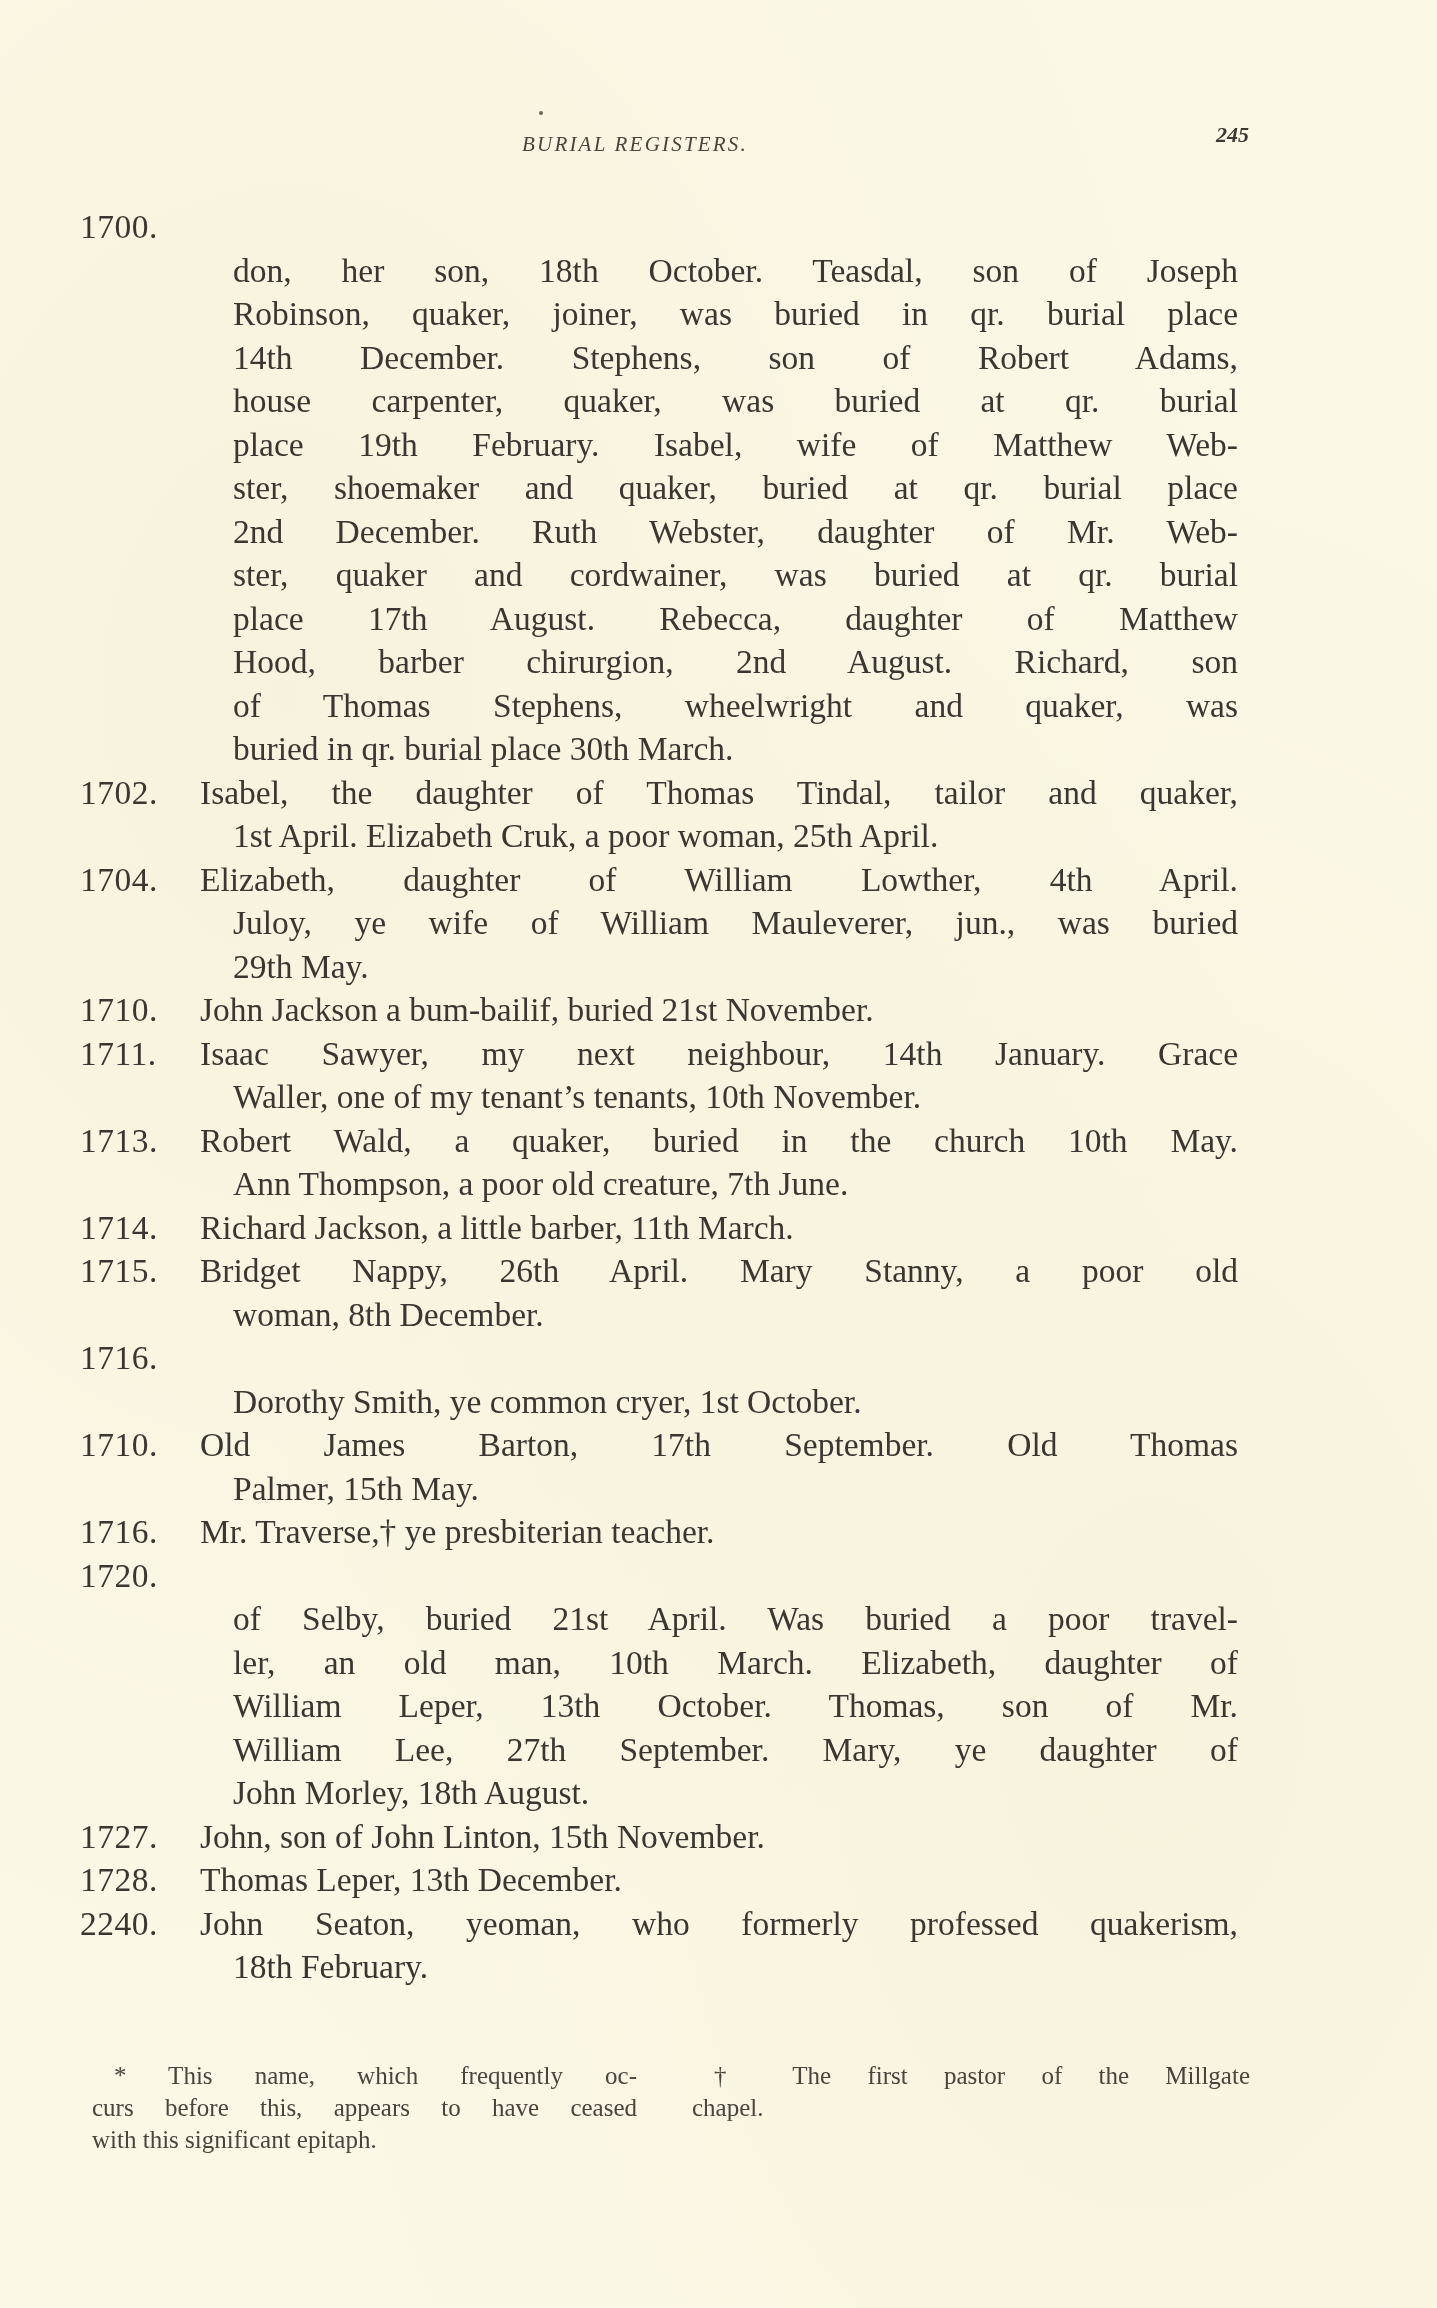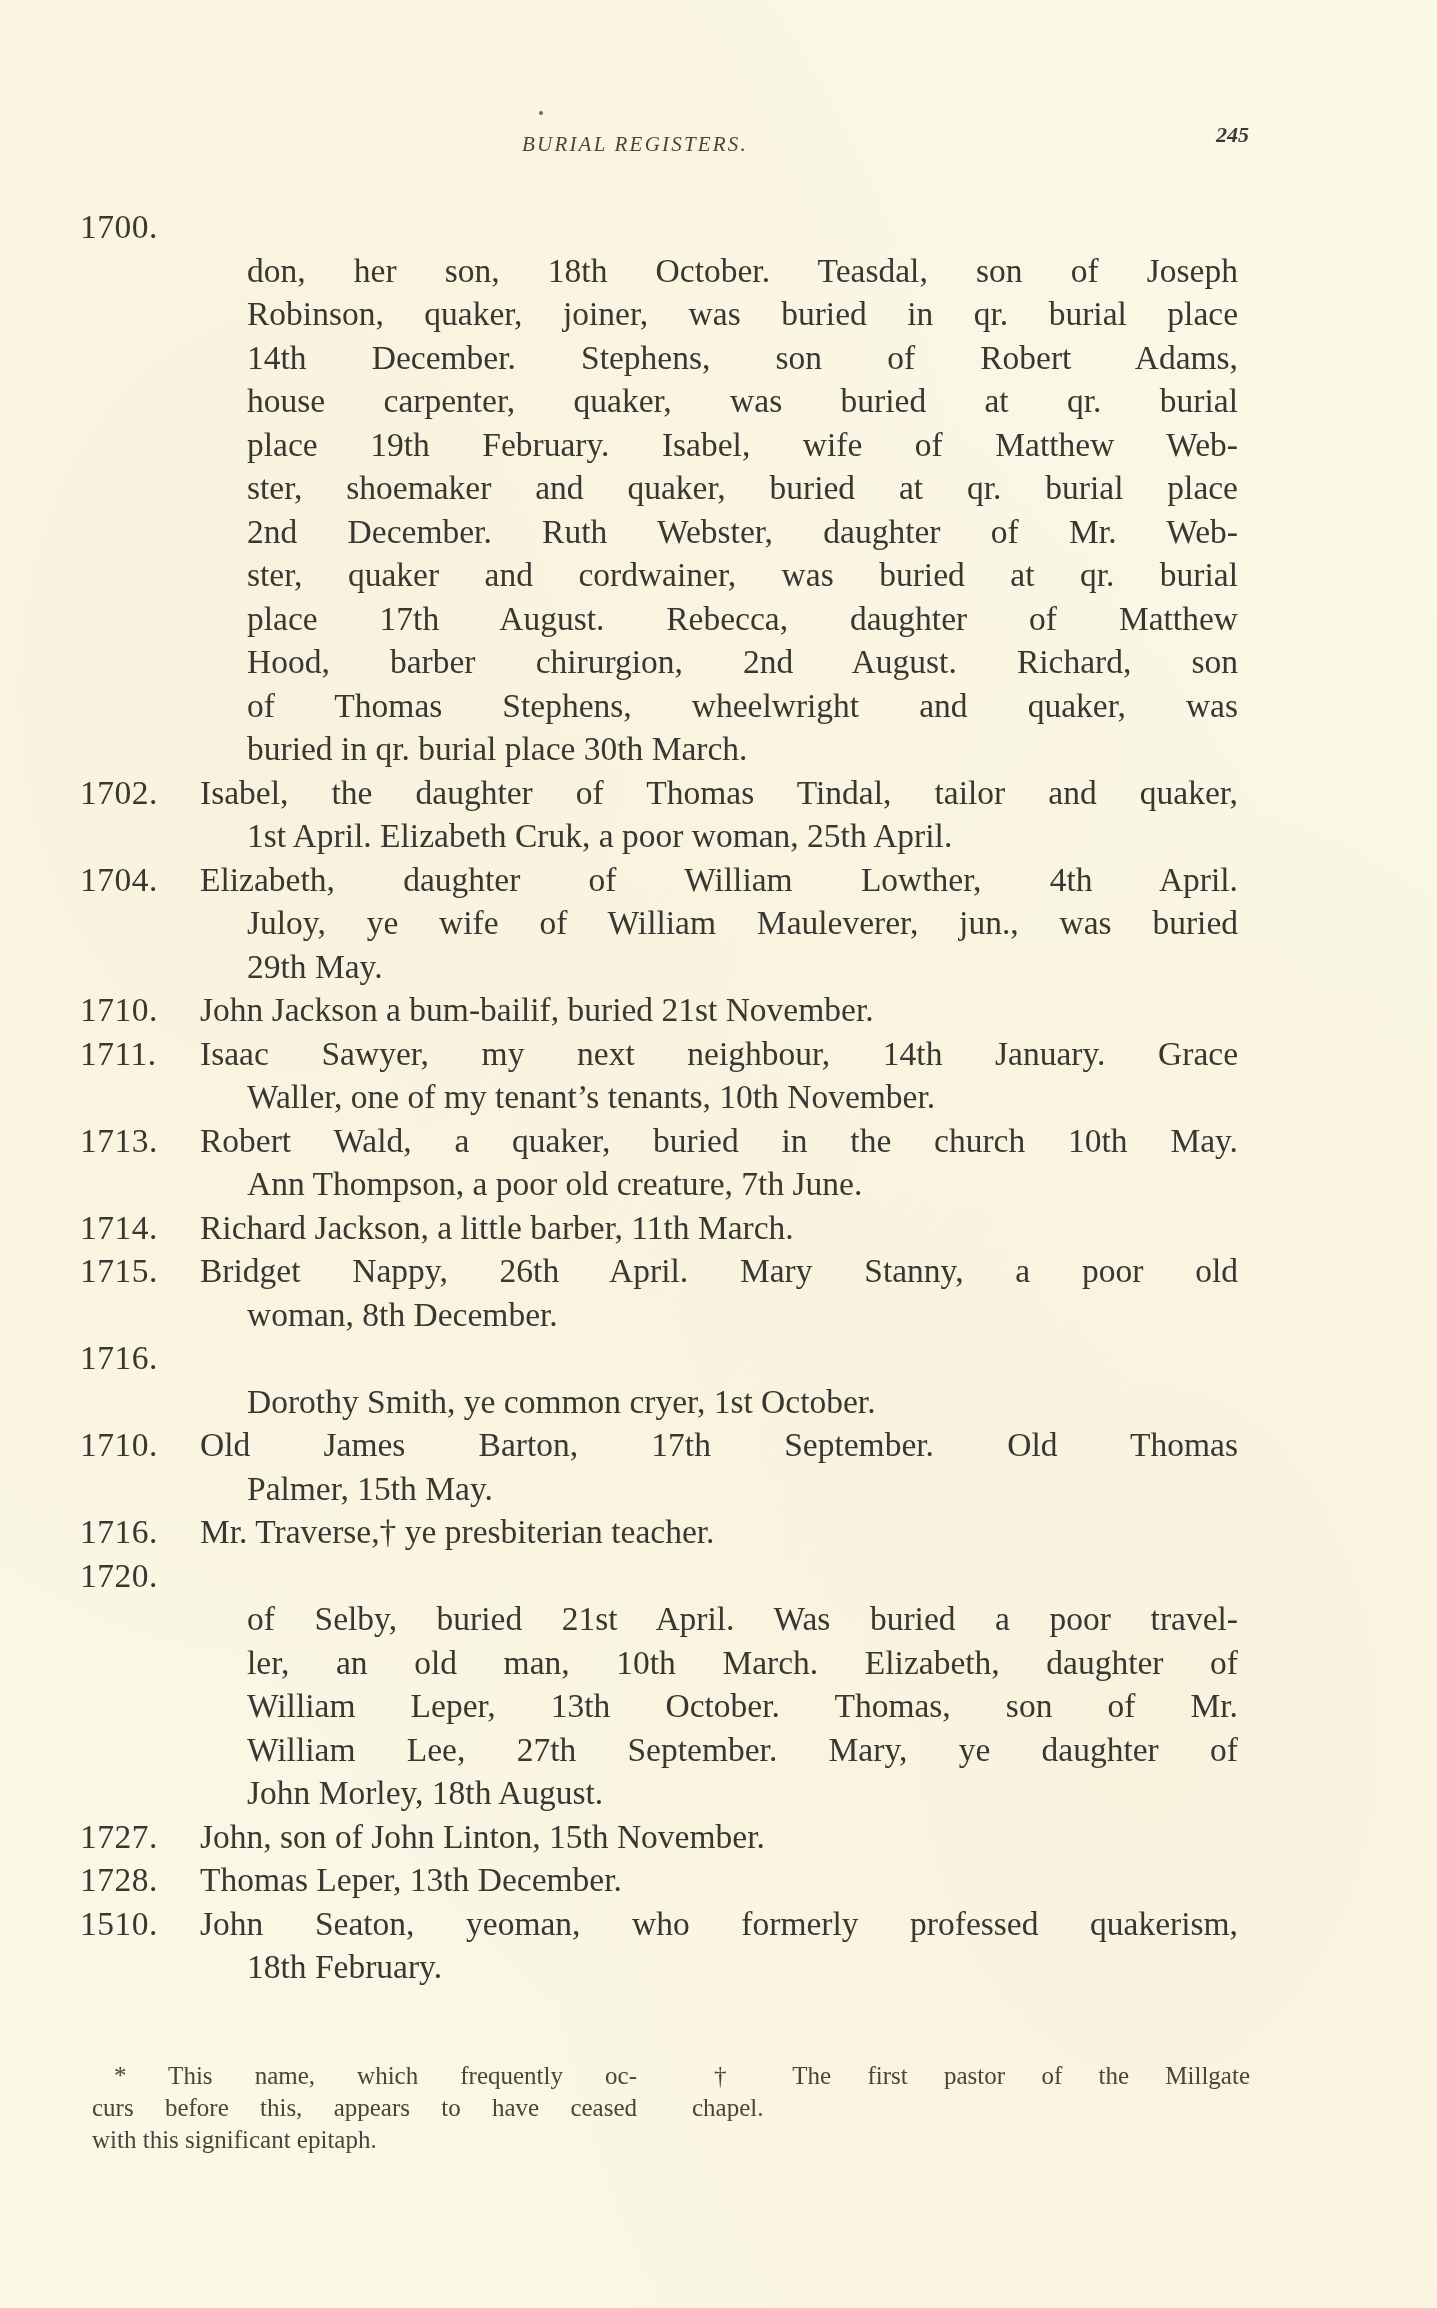--- a/index.html
+++ b/index.html
@@ -82,21 +82,21 @@
     position: absolute;
     top: 0;
     right: 0;
     text-align: justify;
     text-align-last: justify;
     white-space: normal;
     height: 43.5px;
     overflow: visible;
   }
   .line.first .txt { left: 120px; }
-  .line.cont .txt { left: 153px; margin-left: 14px; }
+  .line.cont .txt { left: 153px; }
   .line.last .txt { text-align-last: left; }
   .footnotes {
     position: absolute;
     top: 2060px;
     left: 92px;
     width: 1158px;
     font-size: 25px;
     line-height: 32px;
     color: #4a443d;
   }
@@ -250,21 +250,21 @@
       </div>
       <div class="line first last">
         <span class="year">1727.</span>
         <span class="txt">John, son of John Linton, 15th November.</span>
       </div>
       <div class="line first last">
         <span class="year">1728.</span>
         <span class="txt">Thomas Leper, 13th December.</span>
       </div>
       <div class="line first">
-        <span class="year">1510.</span>
+        <span class="year">2240.</span>
         <span class="txt">John Seaton, yeoman, who formerly professed quakerism,</span>
       </div>
       <div class="line cont last">
         <span class="txt">18th February.</span>
       </div>
     </div>
 
   <div class="footnotes">
     <div class="fn left" id="fn-left">
         <span class="fl indent">* This name, which frequently oc-</span>

